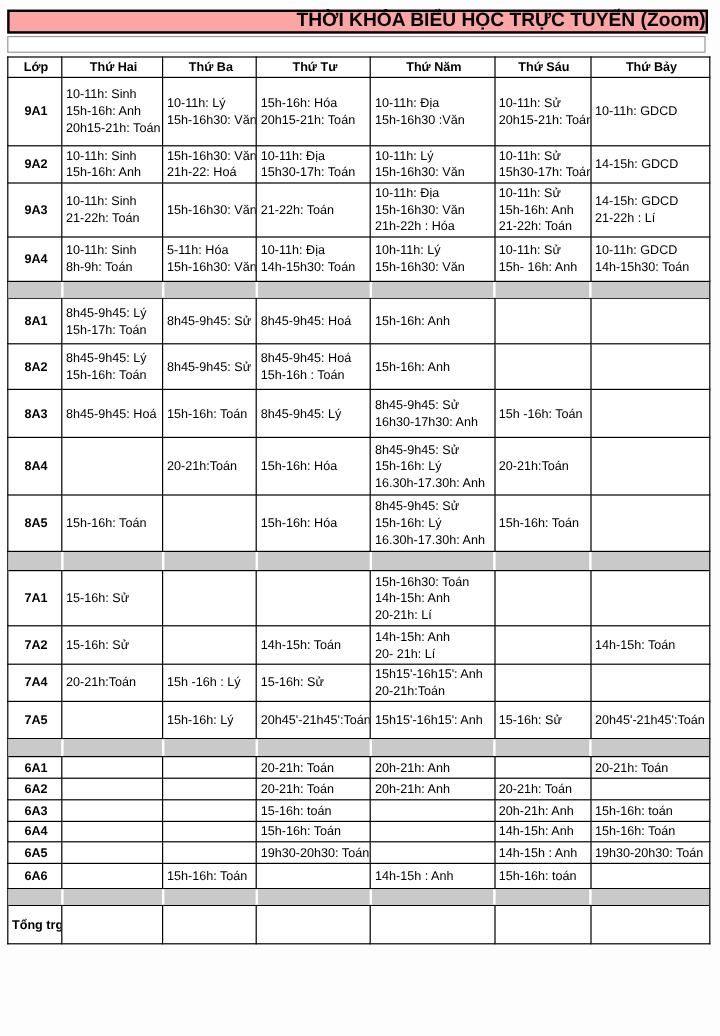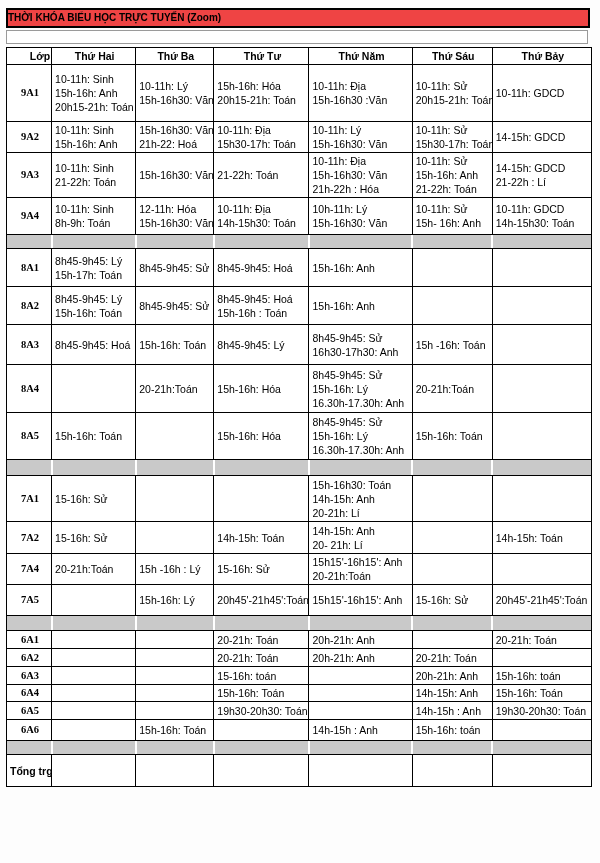--- a/index.html
+++ b/index.html
@@ -4,38 +4,38 @@
 <style>
   html,body{margin:0;padding:0;}
   body{
     width:600px;height:863px;background:#fdfdfd;
     font-family:"Liberation Sans","DejaVu Sans",sans-serif;color:#000;
     overflow:hidden;
   }
   .page{padding:8px 0 0 6px;}
   .titlebox{
     width:580px;border:2px solid #000;height:16px;line-height:16px;
-    text-align:left;font-weight:bold;font-size:10px;background:#ef4444;
+    text-align:right;font-weight:bold;font-size:16px;background:#fca5a5;
   }
   .spacerbox{
     width:580px;border:1px solid #9a9a9a;height:12px;background:#fff;margin-top:2px;margin-bottom:3px;
   }
   table.tt{border-collapse:collapse;table-layout:fixed;width:586px;}
   table.tt td{
     border:1.5px solid var(--border,#000);
     font-size:10.5px;line-height:14px;
     padding:1px 1px 1px 3px;vertical-align:middle;
     white-space:pre;overflow:hidden;background:#fff;
   }
   td.hday,td.hlop{
     font-weight:bold;text-align:center;font-size:11px;padding:1px 0;
   }
   td.hday{background:var(--header-bg,#eac3ab);}
-  td.hlop,td.lop{background:var(--class-bg,#98bf7e);text-align:right;}
-  td.lop{font-weight:bold;text-align:center;font-size:11px;padding:1px 0;font-family:Liberation Serif, serif;}
+  td.hlop,td.lop{background:var(--class-bg,#98bf7e);}
+  td.lop{font-weight:bold;text-align:center;font-size:11px;padding:1px 0;}
   tr.sep td{
     background:var(--separator-bg,#c9c9c9);
     border-top:none;border-bottom:none;padding:0;position:relative;
   }
   .sepband{position:absolute;top:0;left:0;right:0;bottom:0;}
   .sepband .gl{position:absolute;top:0;bottom:0;width:2px;background:#fff;}
   td.footlabel{
     background:var(--footer-bg,#4a86e8);font-weight:bold;text-align:center;
     font-size:10.5px;padding:1px 0;
   }
@@ -107,21 +107,21 @@
           <td class="sched">10-11h: Sử
 15h-16h: Anh
 21-22h: Toán</td>
           <td class="sched">14-15h: GDCD
 21-22h : Lí</td>
         </tr>
         <tr style="height: 37px;">
           <td class="lop">9A4</td>
           <td class="sched">10-11h: Sinh
 8h-9h: Toán</td>
-          <td class="sched">12-11h: Hóa
+          <td class="sched">5-11h: Hóa
 15h-16h30: Văn</td>
           <td class="sched">10-11h: Địa
 14h-15h30: Toán</td>
           <td class="sched">10h-11h: Lý
 15h-16h30: Văn</td>
           <td class="sched">10-11h: Sử
 15h- 16h: Anh</td>
           <td class="sched">10-11h: GDCD
 14h-15h30: Toán</td>
         </tr>

